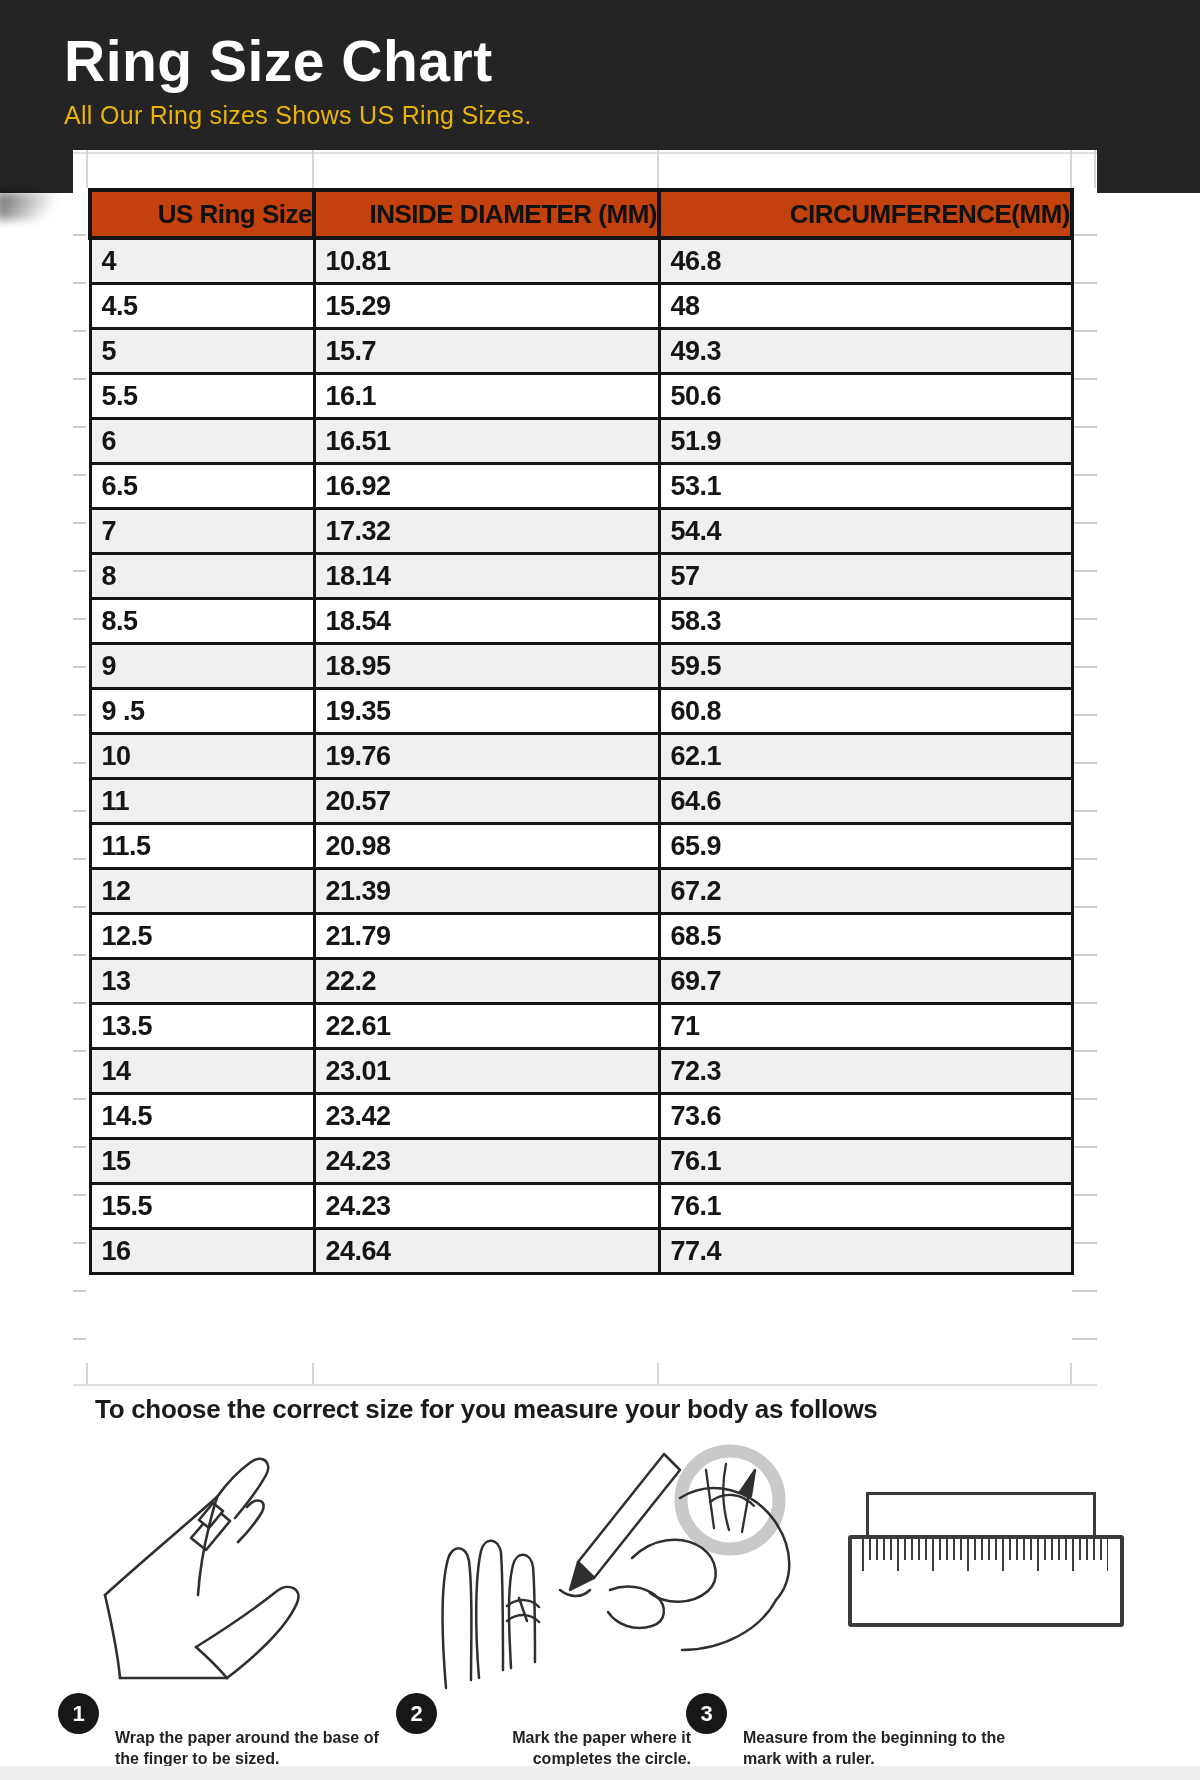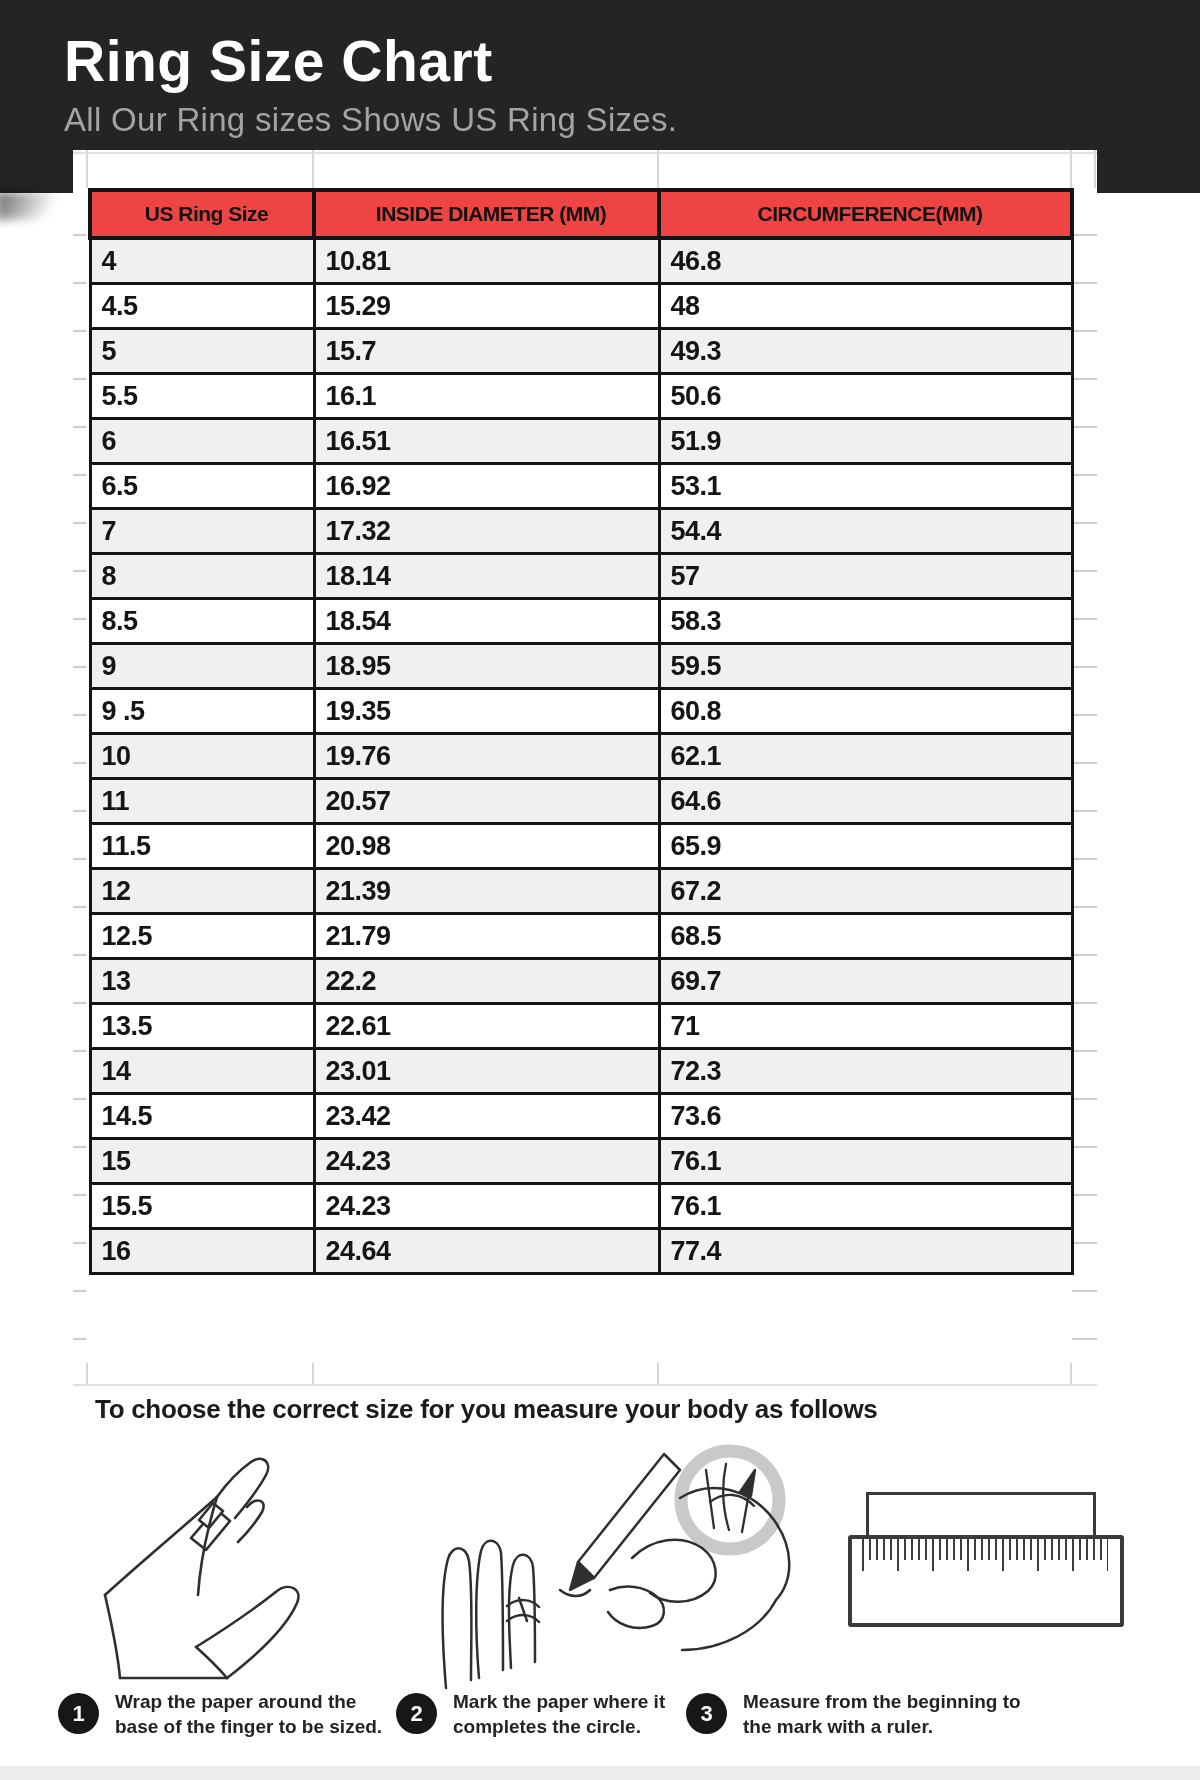--- a/index.html
+++ b/index.html
@@ -11,21 +11,21 @@
   .banner{
     position:absolute;left:0;top:0;width:1200px;height:193px;
     background:#242424;
   }
   .banner-title{
     position:absolute;left:64px;top:28px;
     font-size:57px;font-weight:700;color:#ffffff;letter-spacing:.5px;
   }
   .banner-subtitle{
     position:absolute;left:64px;top:101px;
-    font-size:33px;font-weight:400;color:#a3a3a3;letter-spacing:.3px;
+    font-size:25px;font-weight:400;color:#eab308;letter-spacing:.3px;
   }
   .banner-fold{
     position:absolute;left:-4px;top:192px;width:72px;height:28px;
     background:linear-gradient(115deg,rgba(0,0,0,.6),rgba(0,0,0,0) 75%);
     filter:blur(5px);border-radius:0 0 70% 0;
   }
   
   .sheet{
     position:absolute;left:73px;top:150px;width:1024px;height:1240px;
     background:#ffffff;
@@ -38,22 +38,22 @@
   }
   .gutter.left{left:0;width:13px;}
   .gutter.right{left:999px;width:25px;}
   
   table.size-table{
     position:absolute;left:15px;top:38px;width:982px;
     border-collapse:collapse;table-layout:fixed;
     font-family:"Liberation Sans",sans-serif;
   }
   .size-table th{
-    height:44px;background:#ef4444;border:4px solid #141414;
-    font-size:21px;font-weight:700;color:#111111;text-align:center;
+    height:44px;background:#c2410c;border:4px solid #141414;
+    font-size:26px;font-weight:700;color:#111111;text-align:right;
     padding:0 0 0 9px;letter-spacing:-0.5px;white-space:nowrap;overflow:hidden;
   }
   .size-table td{
     height:42px;border:3px solid #141414;background:#ffffff;
     font-size:27px;font-weight:700;color:#151515;text-align:left;
     padding:0 0 0 10px;letter-spacing:-0.5px;
   }
   .size-table tr.alt td{background:#f0f0f0;}
   
   .intro{
@@ -82,24 +82,24 @@
     background:repeating-linear-gradient(to right,#3d3d3d 0 2px,transparent 2px 35px);
   }
   
   .step{position:absolute;top:1690px;display:flex;align-items:flex-start;}
   .step-badge{
     width:41px;height:41px;border-radius:50%;background:#171717;flex:0 0 41px;
     color:#ffffff;font-size:22px;font-weight:700;
     display:flex;align-items:center;justify-content:center;margin-top:3px;
   }
   .step-text{
-    margin-left:16px;font-size:19px;font-weight:700;color:#232323;line-height:1.3;
+    margin-left:16px;font-size:16px;font-weight:700;color:#232323;line-height:1.3;margin-top:38px;
   }
   #step1{left:58px;}  #step1 .step-text{width:272px;}
-  #step2{left:396px;} #step2 .step-text{width:238px;}
+  #step2{left:396px;} #step2 .step-text{width:238px;text-align:right;}
   #step3{left:686px;} #step3 .step-text{width:300px;}
   .footer-band{
     position:absolute;left:0;bottom:0;width:1200px;height:14px;background:#eeeeee;
   }
 </style>
 </head>
 <body>
 
 <div class="banner">
   <div class="banner-title">Ring Size Chart</div>

